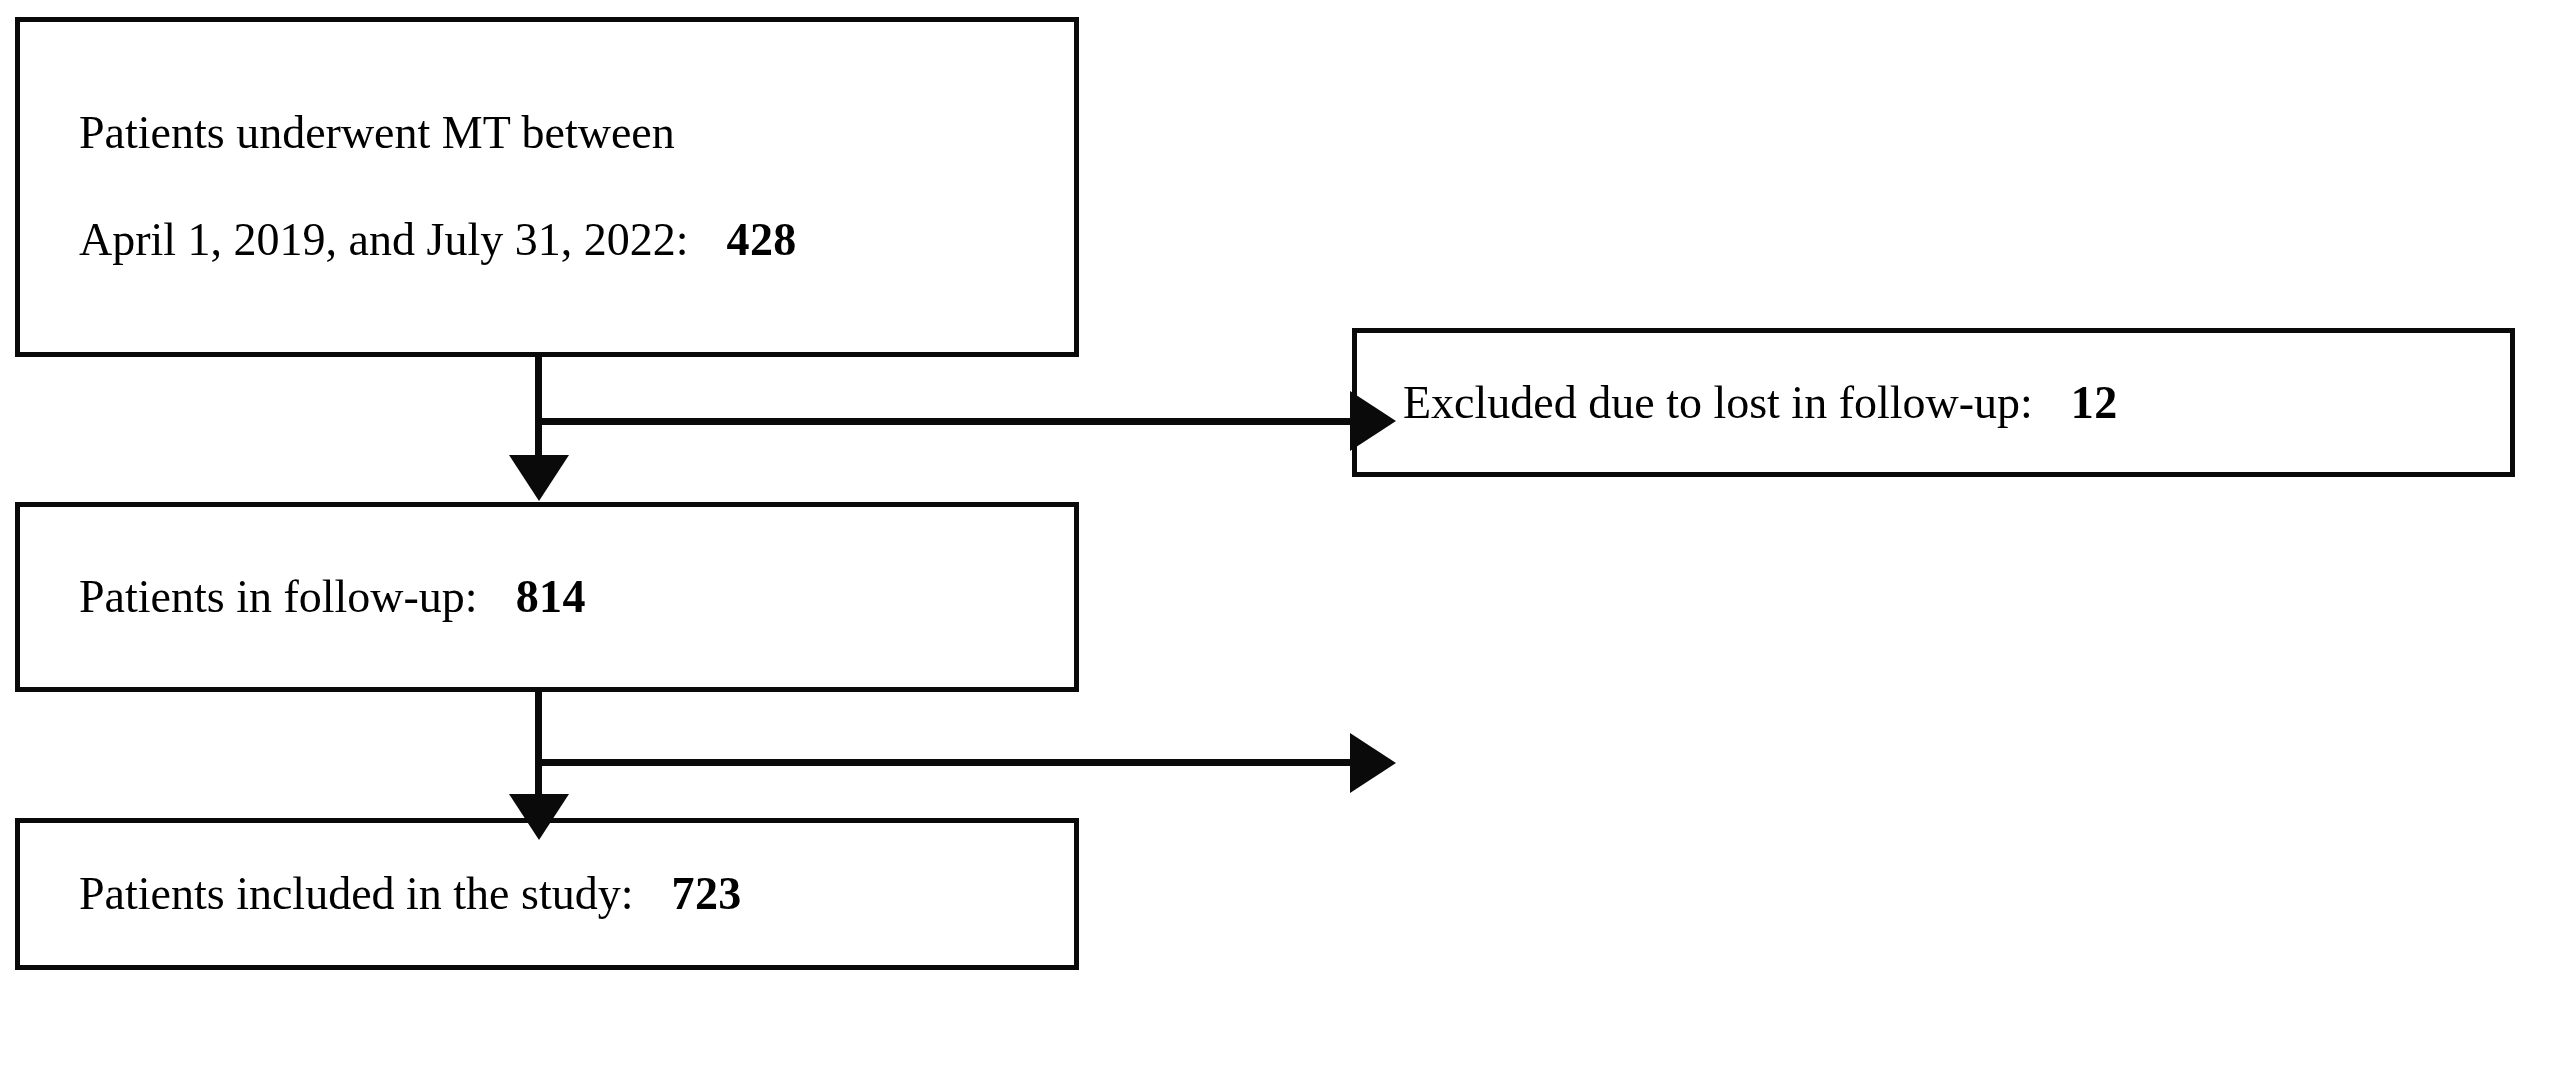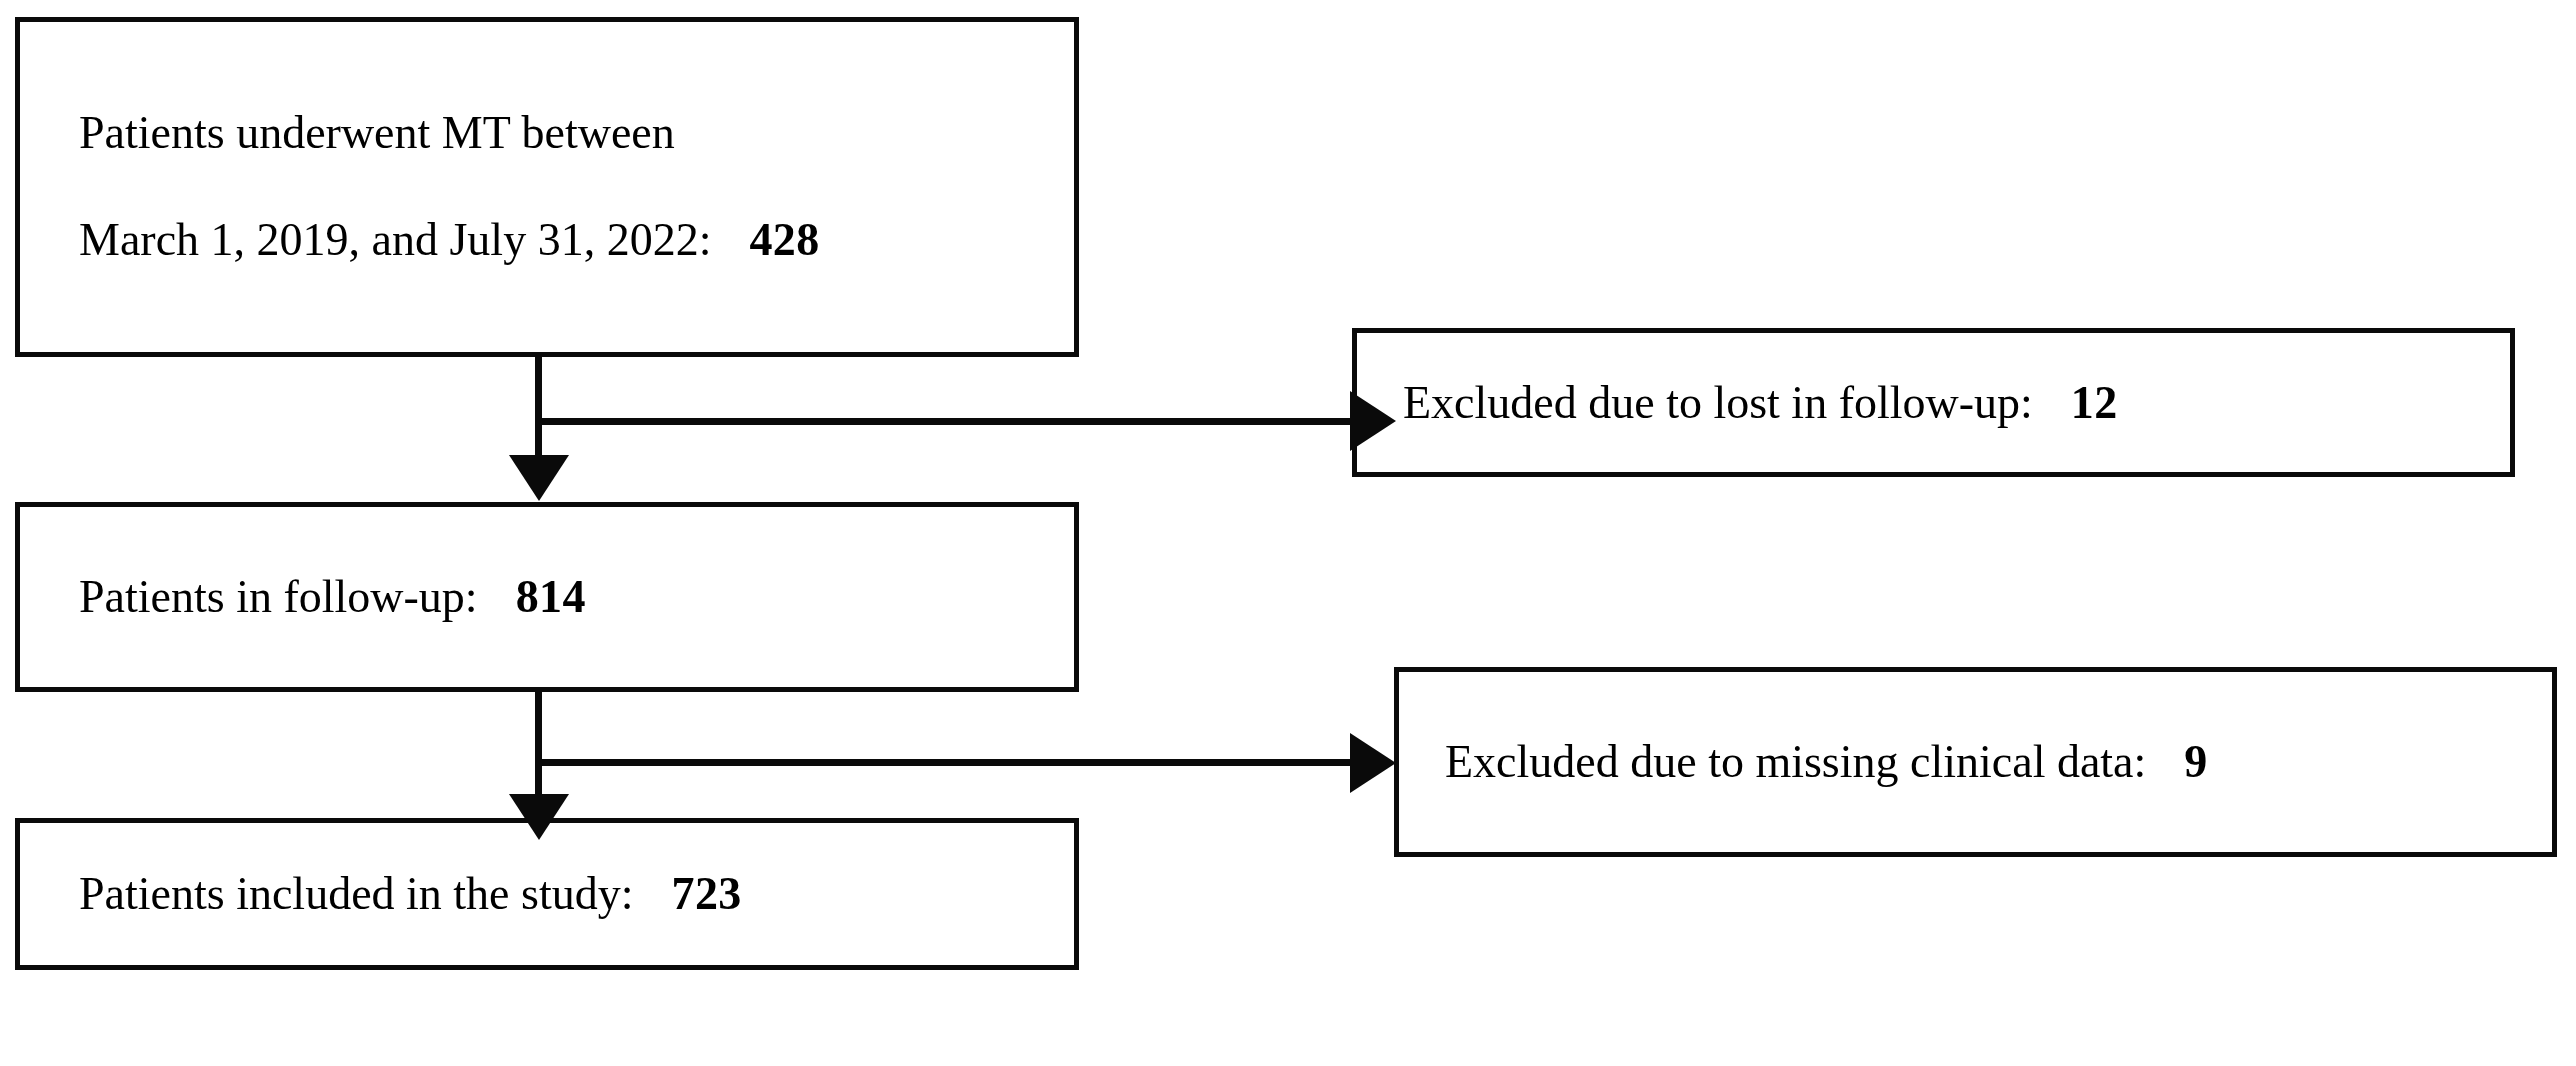--- a/index.html
+++ b/index.html
@@ -98,21 +98,21 @@
 </head>
 <body>
 
 <div id="canvas">
 
   <div class="node" id="box-enrolled">
     <div class="line">
       <span>Patients underwent MT between</span>
     </div>
     <div class="line l2">
-      <span>March 1, 2019, and July 31, 2022:</span><span class="count">428</span>
+      <span>April 1, 2019, and July 31, 2022:</span><span class="count">428</span>
     </div>
   </div>
 
   <div class="node" id="box-followup">
     <div class="line">
       <span>Patients in follow-up:</span><span class="count">814</span>
     </div>
   </div>
 
   <div class="node" id="box-included">
@@ -120,25 +120,20 @@
       <span>Patients included in the study:</span><span class="count">723</span>
     </div>
   </div>
 
   <div class="node" id="box-excluded-lost">
     <div class="line">
       <span>Excluded due to lost in follow-up:</span><span class="count">12</span>
     </div>
   </div>
 
-  <div class="node" id="box-excluded-missing">
-    <div class="line">
-      <span>Excluded due to missing clinical data:</span><span class="count">9</span>
-    </div>
-  </div>
 
   <div class="vline" id="trunk-1"></div>
   <div class="arrow-down" id="arrowhead-1"></div>
 
   <div class="hline" id="branch-1"></div>
   <div class="arrow-right" id="branch-arrow-1"></div>
 
   <div class="vline" id="trunk-2"></div>
   <div class="arrow-down" id="arrowhead-2"></div>
 

